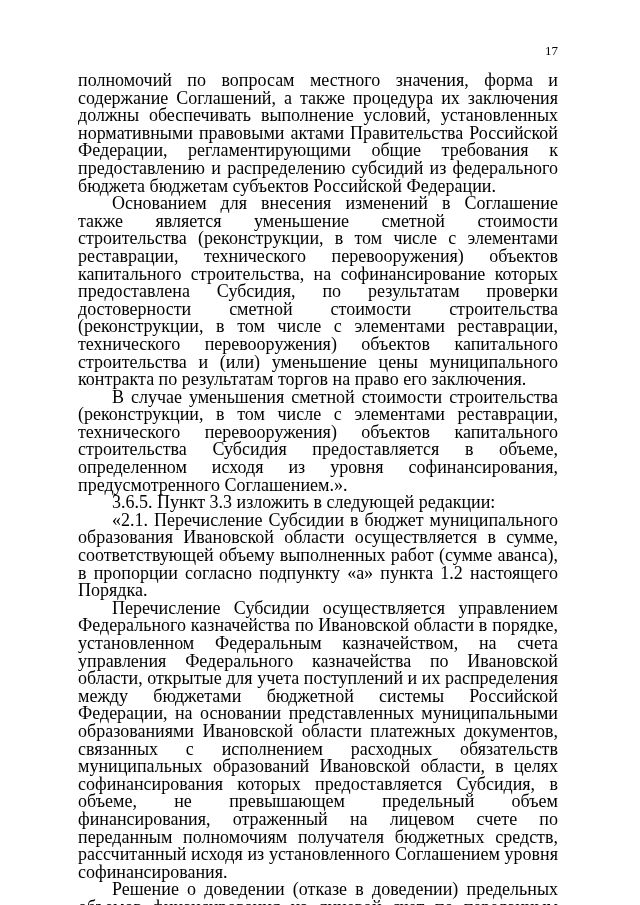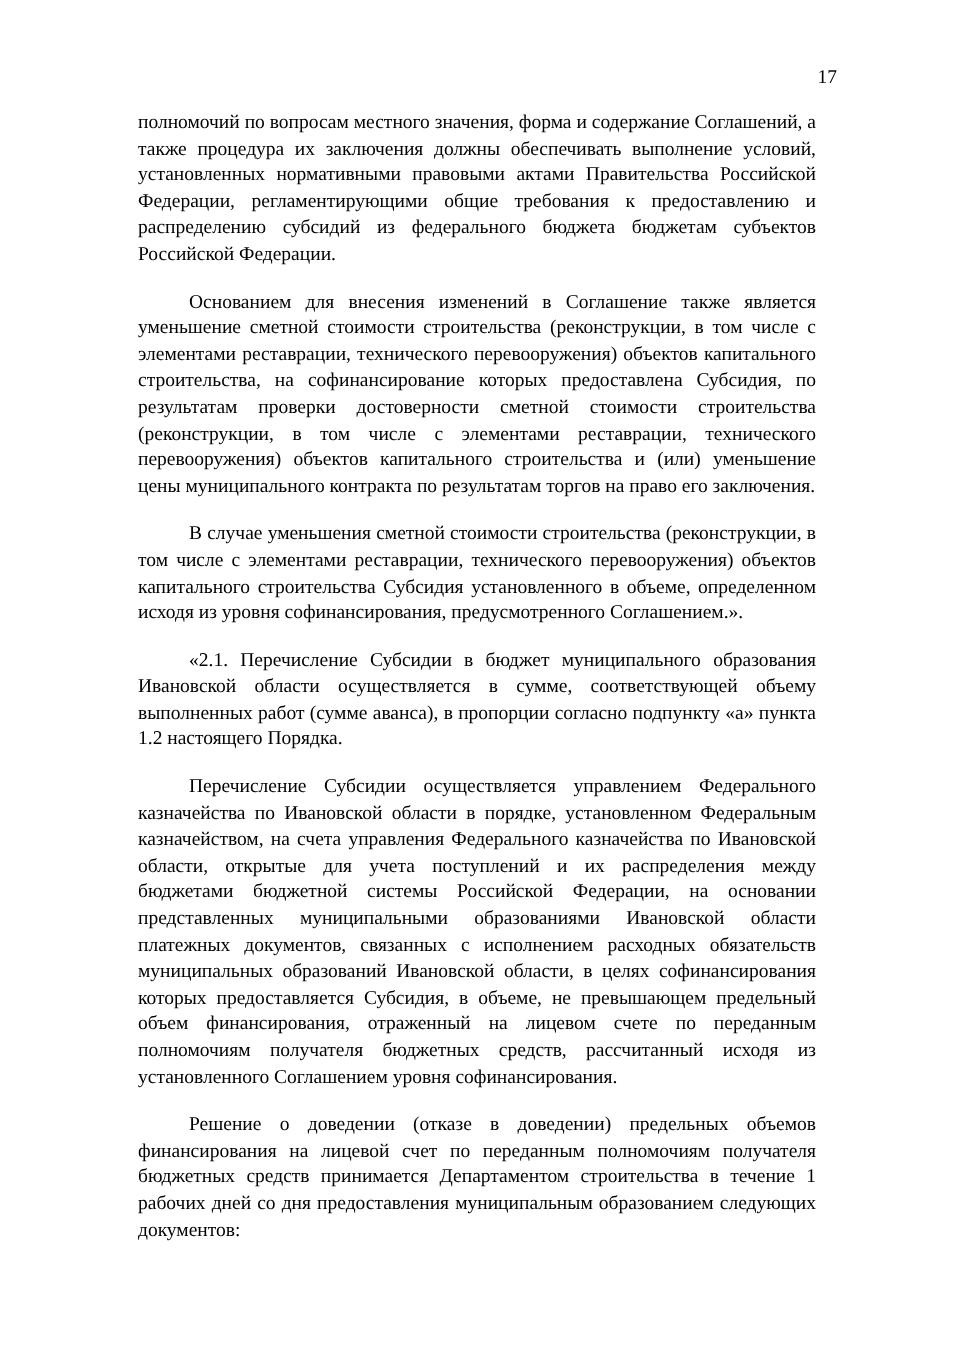--- a/index.html
+++ b/index.html
@@ -24,41 +24,42 @@
     position: absolute;
     top: 44px;
     right: 62px;
     font-size: 13px;
     line-height: 1;
   }
   .doc-body {
     margin-top: 28px;
   }
   p.para {
-    margin: 14px;
+    margin: 0;
     text-align: justify;
     text-justify: inter-word;
-    font-size: 13px;
+    font-size: 18px;
     line-height: 17.6px;
     text-indent: 34px;
     hyphens: none;
   }
   p.para.no-indent {
     text-indent: 0;
   }
 </style>
 </head>
 <body>
 
 <div class="page">
 
   <div class="page-number">17</div>
 
   <div class="doc-body">
     <p class="para no-indent">полномочий по вопросам местного значения, форма и содержание Соглашений, а также процедура их заключения должны обеспечивать выполнение условий, установленных нормативными правовыми актами Правительства Российской Федерации, регламентирующими общие требования к предоставлению и распределению субсидий из федерального бюджета бюджетам субъектов Российской Федерации.</p>
     <p class="para">Основанием для внесения изменений в Соглашение также является уменьшение сметной стоимости строительства (реконструкции, в том числе с элементами реставрации, технического перевооружения) объектов капитального строительства, на софинансирование которых предоставлена Субсидия, по результатам проверки достоверности сметной стоимости строительства (реконструкции, в том числе с элементами реставрации, технического перевооружения) объектов капитального строительства и (или) уменьшение цены муниципального контракта по результатам торгов на право его заключения.</p>
-    <p class="para">В случае уменьшения сметной стоимости строительства (реконструкции, в том числе с элементами реставрации, технического перевооружения) объектов капитального строительства Субсидия установленного в объеме, определенном исходя из уровня софинансирования, предусмотренного Соглашением.».</p>
+    <p class="para">В случае уменьшения сметной стоимости строительства (реконструкции, в том числе с элементами реставрации, технического перевооружения) объектов капитального строительства Субсидия предоставляется в объеме, определенном исходя из уровня софинансирования, предусмотренного Соглашением.».</p>
+    <p class="para">3.6.5. Пункт 3.3 изложить в следующей редакции:</p>
     <p class="para">«2.1. Перечисление Субсидии в бюджет муниципального образования Ивановской области осуществляется в сумме, соответствующей объему выполненных работ (сумме аванса), в пропорции согласно подпункту «а» пункта 1.2 настоящего Порядка.</p>
     <p class="para">Перечисление Субсидии осуществляется управлением Федерального казначейства по Ивановской области в порядке, установленном Федеральным казначейством, на счета управления Федерального казначейства по Ивановской области, открытые для учета поступлений и их распределения между бюджетами бюджетной системы Российской Федерации, на основании представленных муниципальными образованиями Ивановской области платежных документов, связанных с исполнением расходных обязательств муниципальных образований Ивановской области, в целях софинансирования которых предоставляется Субсидия, в объеме, не превышающем предельный объем финансирования, отраженный на лицевом счете по переданным полномочиям получателя бюджетных средств, рассчитанный исходя из установленного Соглашением уровня софинансирования.</p>
     <p class="para">Решение о доведении (отказе в доведении) предельных объемов финансирования на лицевой счет по переданным полномочиям получателя бюджетных средств принимается Департаментом строительства в течение 1 рабочих дней со дня предоставления муниципальным образованием следующих документов:</p>
   </div>
 
 </div>
 
 </body></html>

